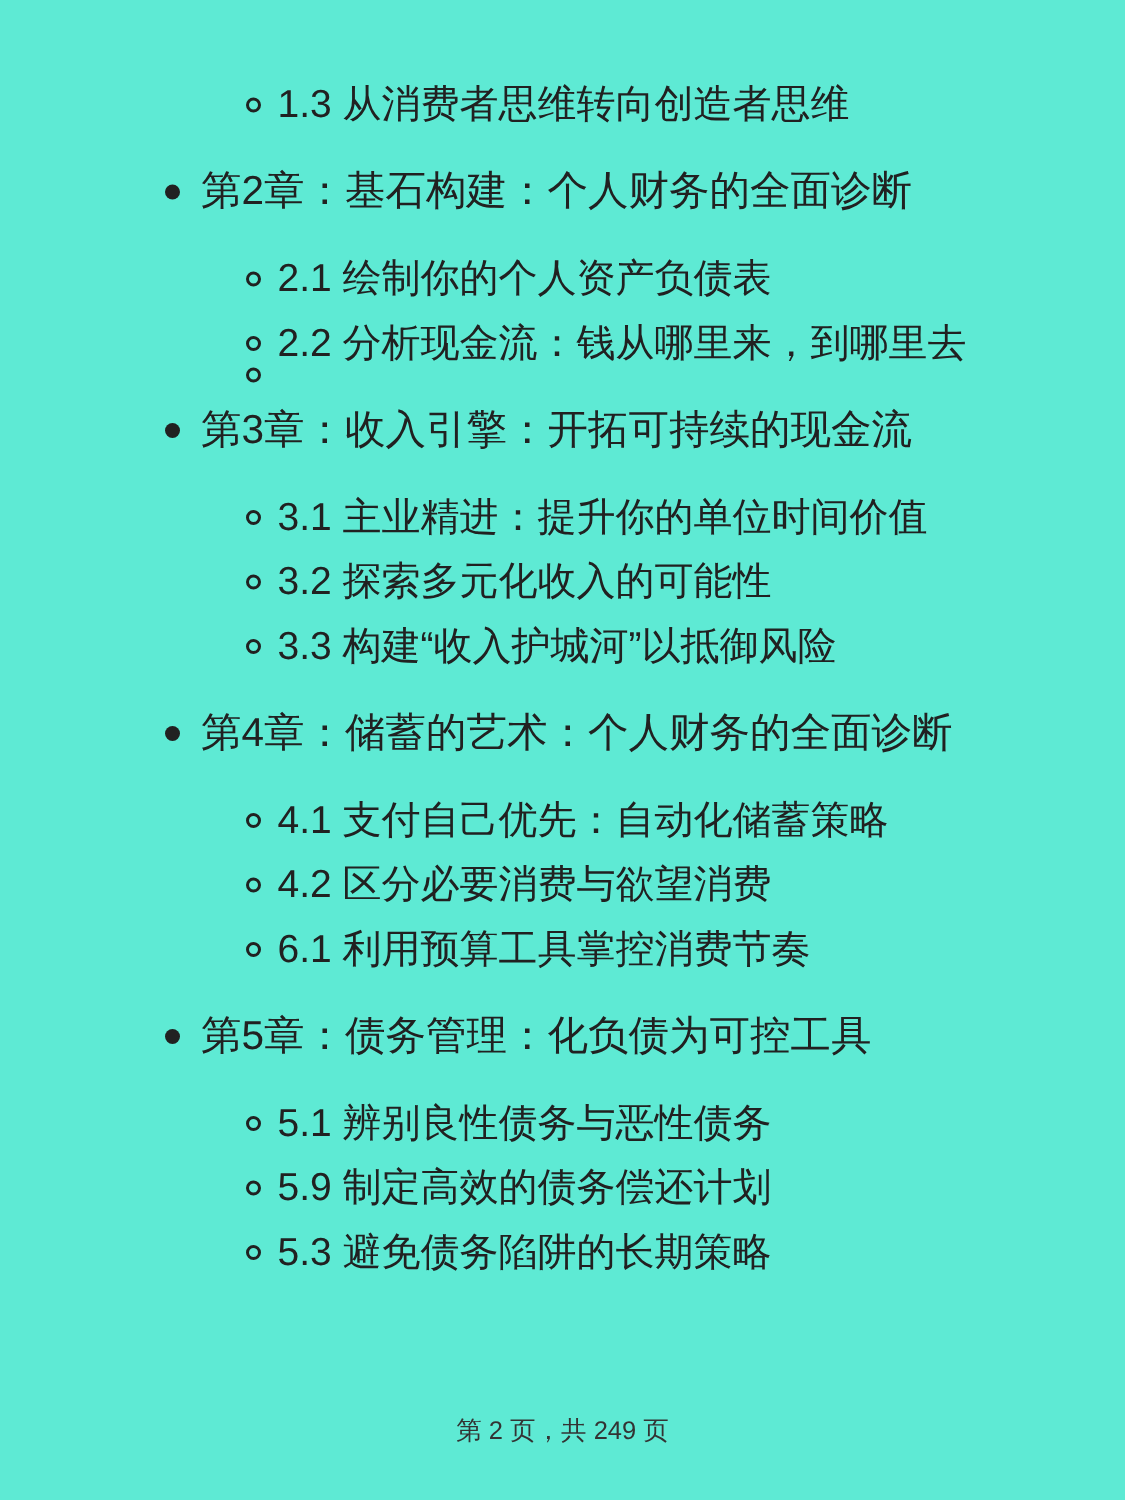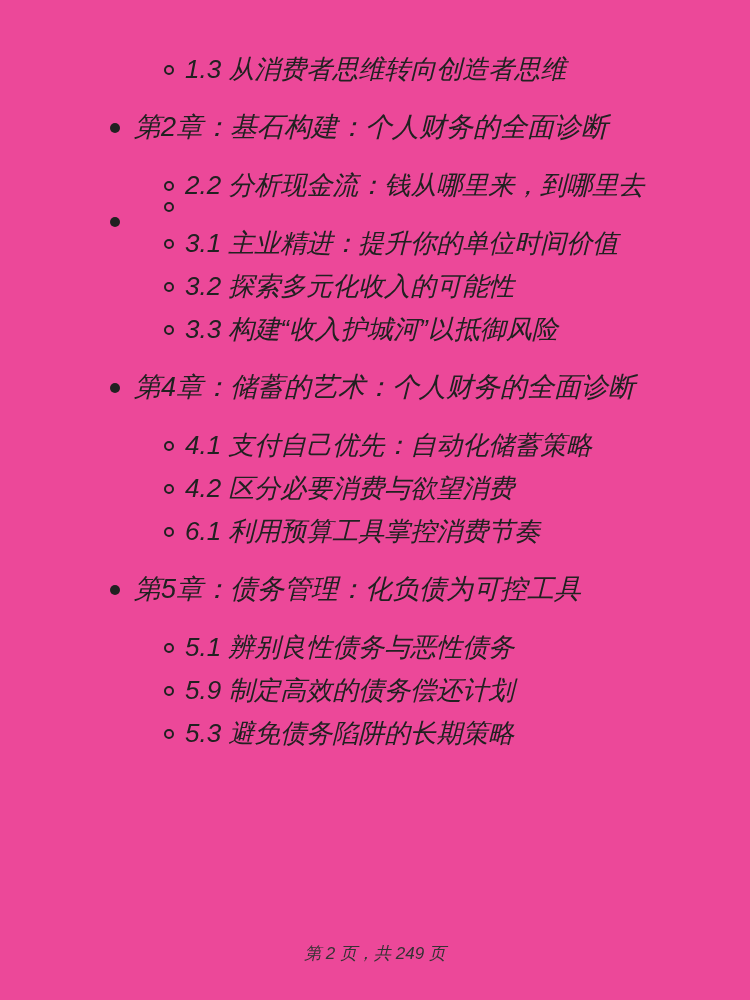--- a/index.html
+++ b/index.html
@@ -10,22 +10,21 @@
     width: 750px;
     height: 1000px;
     background: #ffffff;
     position: relative;
     overflow: hidden;
     font-family: "Liberation Sans", "DejaVu Sans", sans-serif;
   }
   .page {
     position: absolute;
     inset: 0;
-    background: #ec4899;
-    font-style: italic;
+    background: #5eead4;
   }
   .toc {
     position: absolute;
     top: 48px;
     left: 0;
     width: 100%;
   }
   .row {
     position: relative;
     color: #212121;
@@ -69,23 +68,24 @@
     color: #333333;
   }
 </style>
 </head>
 <body>
 
 <div class="page">
   <div class="toc">
       <div class="row level2"><span class="bullet"></span><span class="text">1.3 从消费者思维转向创造者思维</span></div>
       <div class="row level1"><span class="bullet"></span><span class="text">第2章：基石构建：个人财务的全面诊断</span></div>
+      <div class="row level2"><span class="bullet"></span><span class="text">2.1 绘制你的个人资产负债表</span></div>
       <div class="row level2"><span class="bullet"></span><span class="text">2.2 分析现金流：钱从哪里来，到哪里去</span></div>
       <div class="row level2"><span class="bullet"></span></div>
-      <div class="row level1"><span class="bullet"></span></div>
+      <div class="row level1"><span class="bullet"></span><span class="text">第3章：收入引擎：开拓可持续的现金流</span></div>
       <div class="row level2"><span class="bullet"></span><span class="text">3.1 主业精进：提升你的单位时间价值</span></div>
       <div class="row level2"><span class="bullet"></span><span class="text">3.2 探索多元化收入的可能性</span></div>
       <div class="row level2"><span class="bullet"></span><span class="text">3.3 构建“收入护城河”以抵御风险</span></div>
       <div class="row level1"><span class="bullet"></span><span class="text">第4章：储蓄的艺术：个人财务的全面诊断</span></div>
       <div class="row level2"><span class="bullet"></span><span class="text">4.1 支付自己优先：自动化储蓄策略</span></div>
       <div class="row level2"><span class="bullet"></span><span class="text">4.2 区分必要消费与欲望消费</span></div>
       <div class="row level2"><span class="bullet"></span><span class="text">6.1 利用预算工具掌控消费节奏</span></div>
       <div class="row level1"><span class="bullet"></span><span class="text">第5章：债务管理：化负债为可控工具</span></div>
       <div class="row level2"><span class="bullet"></span><span class="text">5.1 辨别良性债务与恶性债务</span></div>
       <div class="row level2"><span class="bullet"></span><span class="text">5.9 制定高效的债务偿还计划</span></div>

